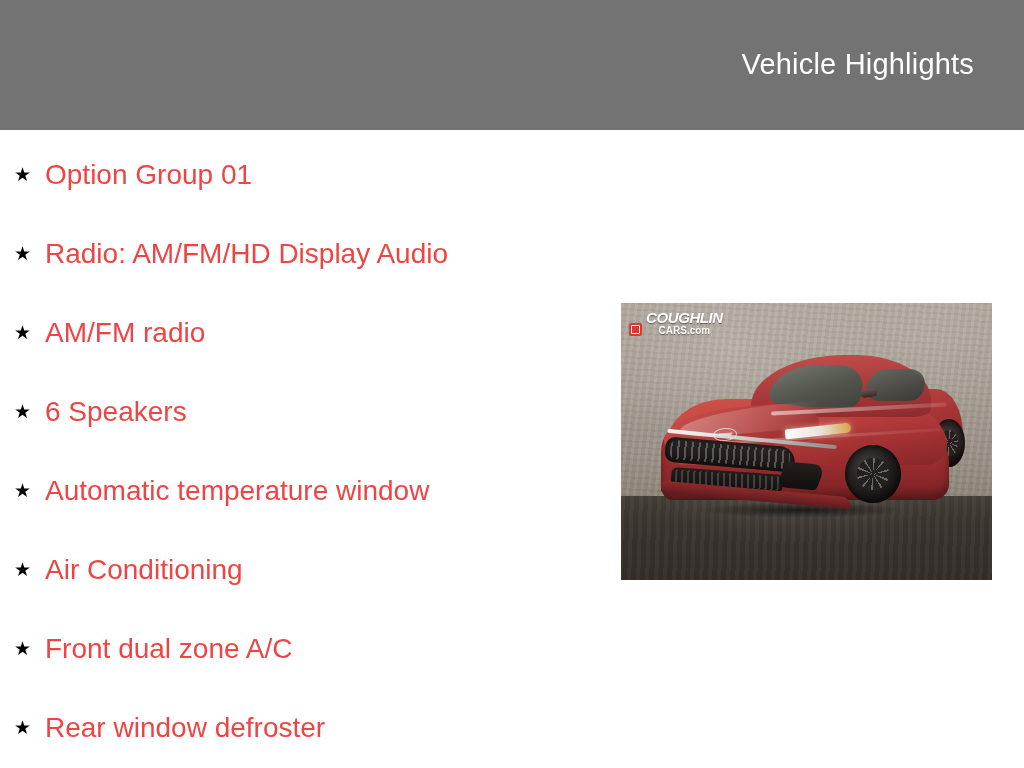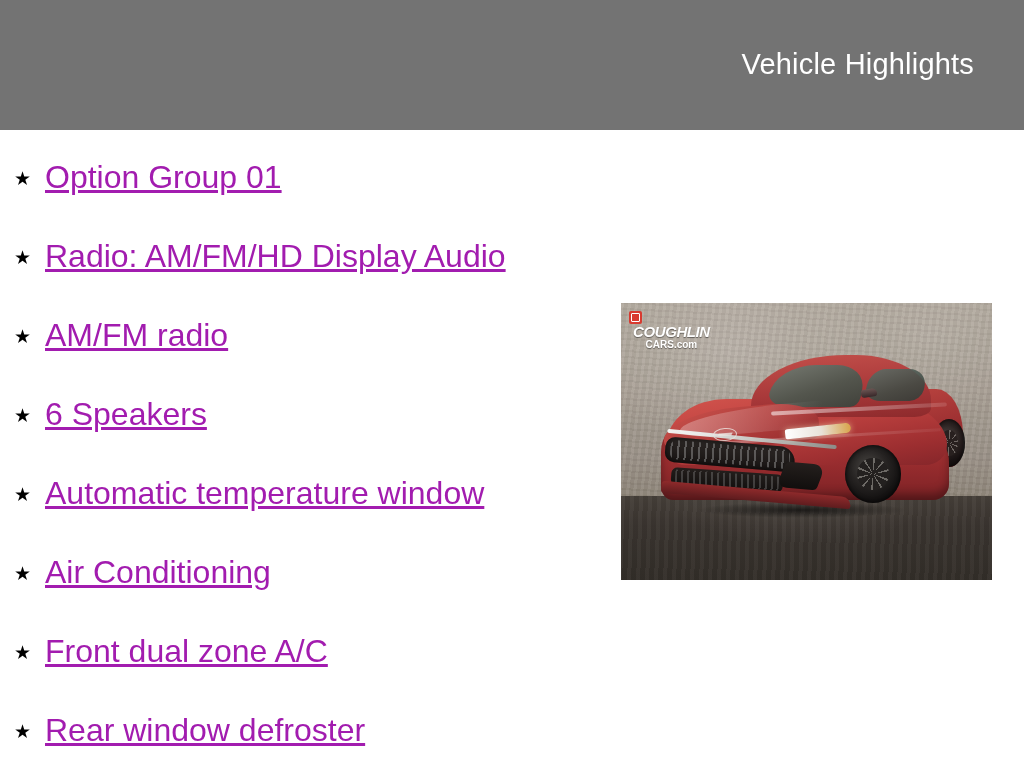--- a/index.html
+++ b/index.html
@@ -53,25 +53,24 @@
   .bullet-star {
     width:31px;
     flex:0 0 31px;
     font-size:19px;
     line-height:1;
     color:#000000;
     position:relative;
     top:-3px;
   }
   .item-label {
-    font-size:32px;
+    font-size:28px;
     line-height:1;
-    color:#a21caf;
+    color:#ef4444;
     white-space:nowrap;
-    text-decoration:underline;
   }
   
   .highlight-item:nth-child(1){ margin-top:31px; }
 
   
   .vehicle-photo {
     position:absolute;
     left:621px;
     top:173px;       
     width:371px;
@@ -108,23 +107,22 @@
     content:"";
     position:absolute; inset:0;
     background:repeating-linear-gradient(92deg, rgba(255,255,255,0.028) 0 4px, rgba(0,0,0,0.05) 4px 9px);
   }
 
   
   .photo-watermark {
     position:absolute;
     left:8px; top:7px;
     display:flex;
-    align-items:flex-start;
+    align-items:flex-end;
     z-index:6;
-    flex-direction:column;
   }
   .wm-mark {
     width:13px; height:13px;
     background:#d83a30;
     border-radius:2px;
     position:relative;
     margin-top:1px;
     flex:0 0 13px;
   }
   .wm-mark::before{

